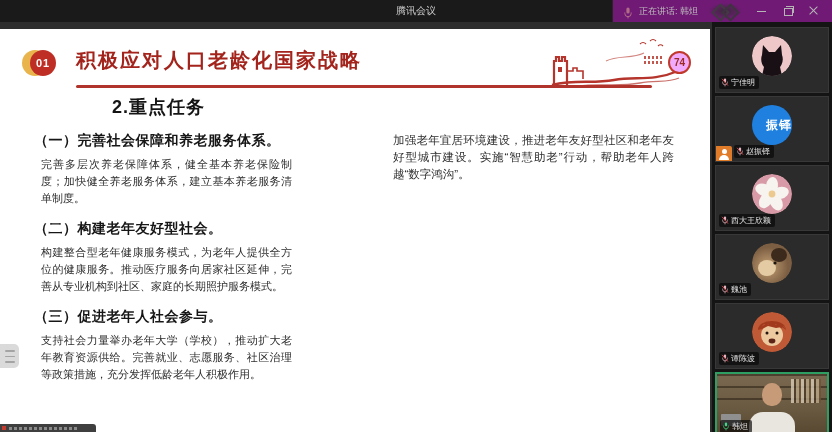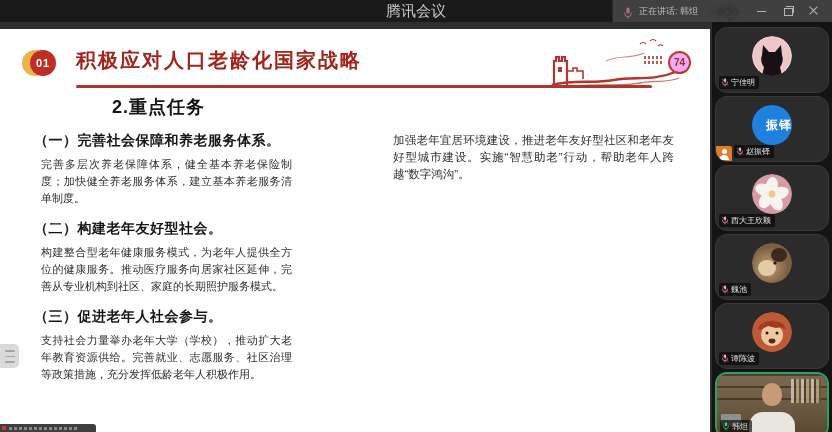--- a/index.html
+++ b/index.html
@@ -2,23 +2,23 @@
 <html><head>
 <meta charset="utf-8">
 <style>
   * { box-sizing: border-box; margin: 0; padding: 0; }
   body { background:#111; font-family:"Liberation Sans","DejaVu Sans",sans-serif; }
   .screen { position:relative; width:832px; height:432px; overflow:hidden; background:#2e2e2e; }
 
   
   .titlebar { position:absolute; left:0; top:0; width:832px; height:22px; background:#1a1a1a; z-index:40; }
   .tb-title { position:absolute; left:0; right:0; top:0; height:26px; line-height:22px; text-align:center;
-              color:#c9c9c9; font-size:15px;border-radius:9px; }
+              color:#c9c9c9; font-size:10px;border-radius:9px; }
   .tb-right { position:absolute; right:0; top:0; height:22px; display:flex; align-items:center; gap:6px;
-              padding-right:8px; border-left:1px solid #262626; background:#404040; padding-left:10px; }
+              padding-right:8px; border-left:1px solid #262626; background:#701a75; padding-left:10px; }
   .tb-mic { width:10px; height:12px; display:inline-block; }
   .tb-speaking { color:#bdbdbd; font-size:9px; white-space:nowrap; }
   .tb-logo { position:relative; width:34px; height:16px; margin:0 4px; opacity:.85;
              background:radial-gradient(ellipse at center, #2f2f2f 0%, rgba(47,47,47,0) 70%); }
   .tb-logo::before, .tb-logo::after { content:""; position:absolute; top:3px; width:9px; height:9px;
              border:2px solid #3e3e3e; transform:rotate(45deg); }
   .tb-logo::before { left:6px; } .tb-logo::after { left:16px; border-color:#383838; }
   .wc { width:20px; height:18px; position:relative; background:transparent; border:none; cursor:pointer; }
   .wc-min::before { content:""; position:absolute; left:5px; top:9px; width:9px; height:1px; background:#b5b5b5; }
   .wc-max::before { content:""; position:absolute; left:6px; top:6px; width:7px; height:6px; border:1px solid #b5b5b5; }
@@ -59,21 +59,21 @@
   .share-strip { position:absolute; left:0; top:424px; width:96px; height:8px; background:#3f3f3f;
                  border-radius:0 3px 0 0; z-index:30; cursor:pointer; }
   .share-strip::before { content:""; position:absolute; left:2px; top:2px; width:4px; height:4px; background:#c23b2e; }
   .share-strip::after { content:""; position:absolute; left:9px; top:2.5px; width:70px; height:3px;
                  background:repeating-linear-gradient(90deg,#8a8a8a 0 3px,transparent 3px 5px); }
 
   
   .sidebar { position:absolute; left:712px; top:22px; width:120px; height:410px; background:#141414;
              padding:5px 0 0 3px; z-index:10; }
   .tile { position:relative; width:114px; height:66px; background:#2b2b2b; border:1px solid #383838;
-          border-radius:12px; margin-bottom:3px; overflow:hidden; cursor:pointer; }
+          border-radius:0; margin-bottom:3px; overflow:hidden; cursor:pointer; }
   .tile.active { border:2px solid #2f9e63; }
   .avatar { position:absolute; left:50%; top:8px; transform:translateX(-50%); width:40px; height:40px;
             border-radius:50%; overflow:hidden; }
   .avatar svg { display:block; }
   .avatar-initials { background:#1f80e0; color:#fff; font-size:12px; font-weight:bold; text-align:right;
                      line-height:40px; letter-spacing:1px; }
   .name-label { position:absolute; left:3px; bottom:3px; display:flex; align-items:center; gap:2px;
                 background:rgba(8,8,8,.68); border-radius:2px; padding:1px 4px 1px 2px;
                 color:#e2e2e2; font-size:8px; white-space:nowrap; z-index:3; }
   .mic-ico { width:8px; height:9px; display:inline-block; }

